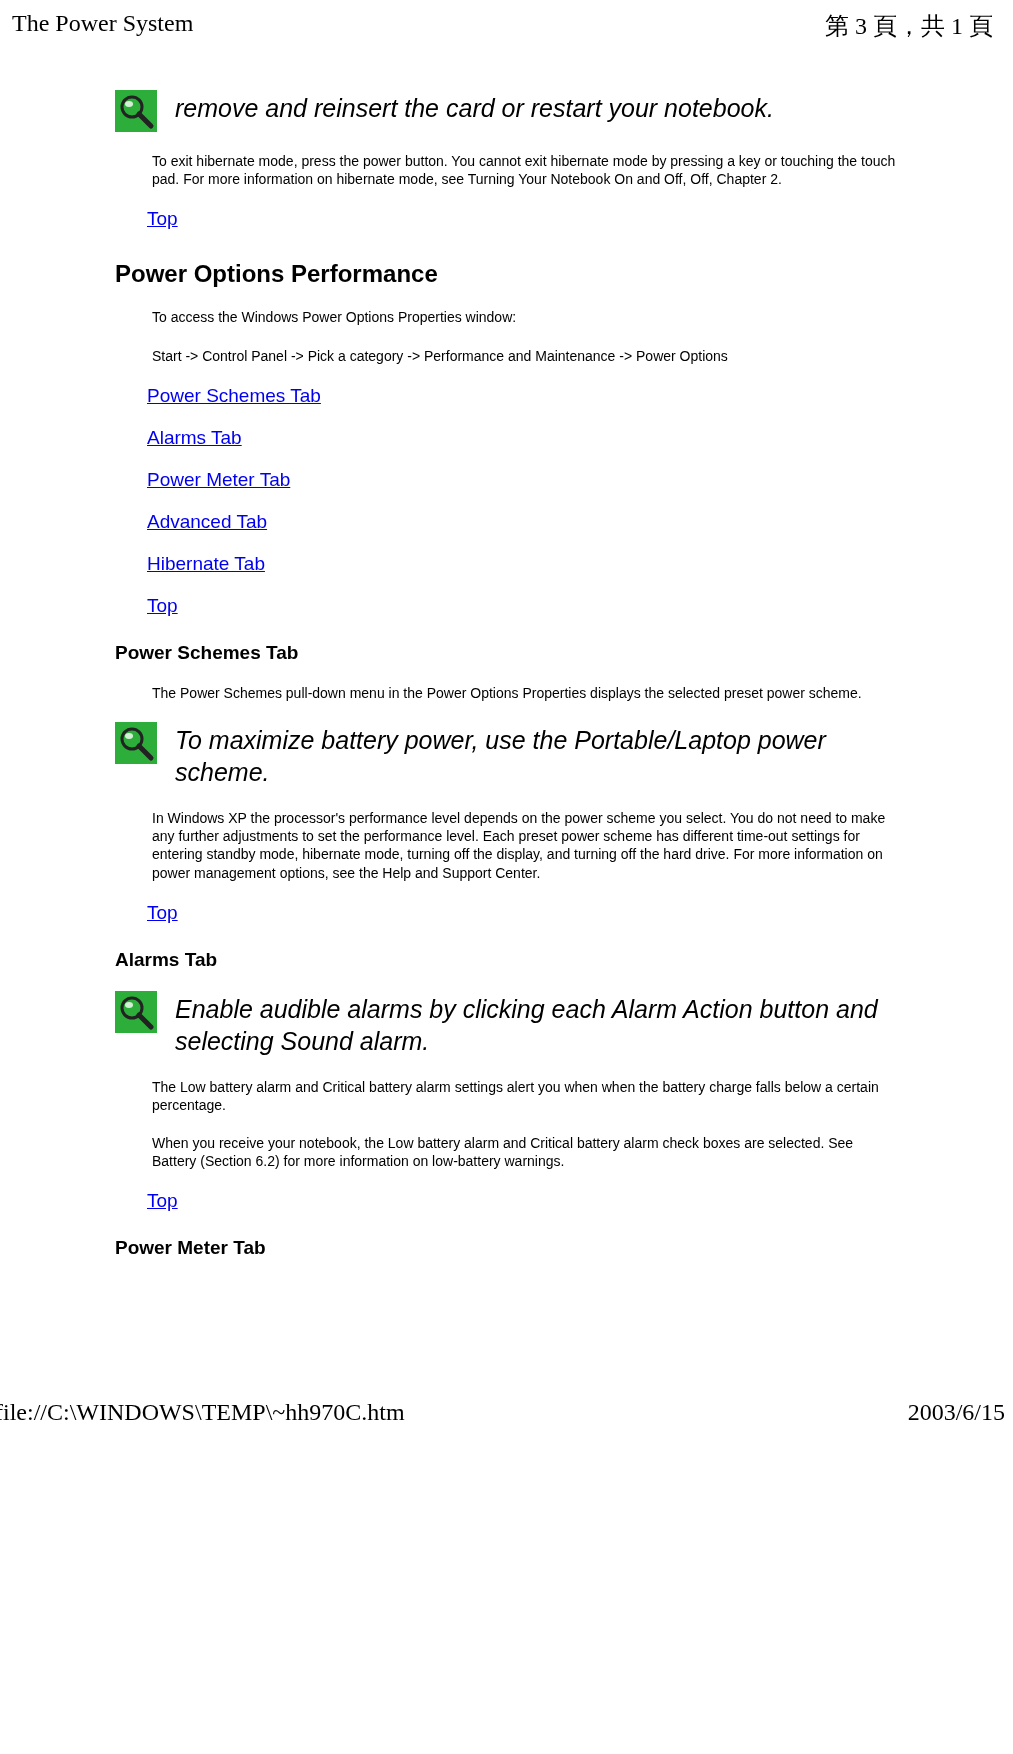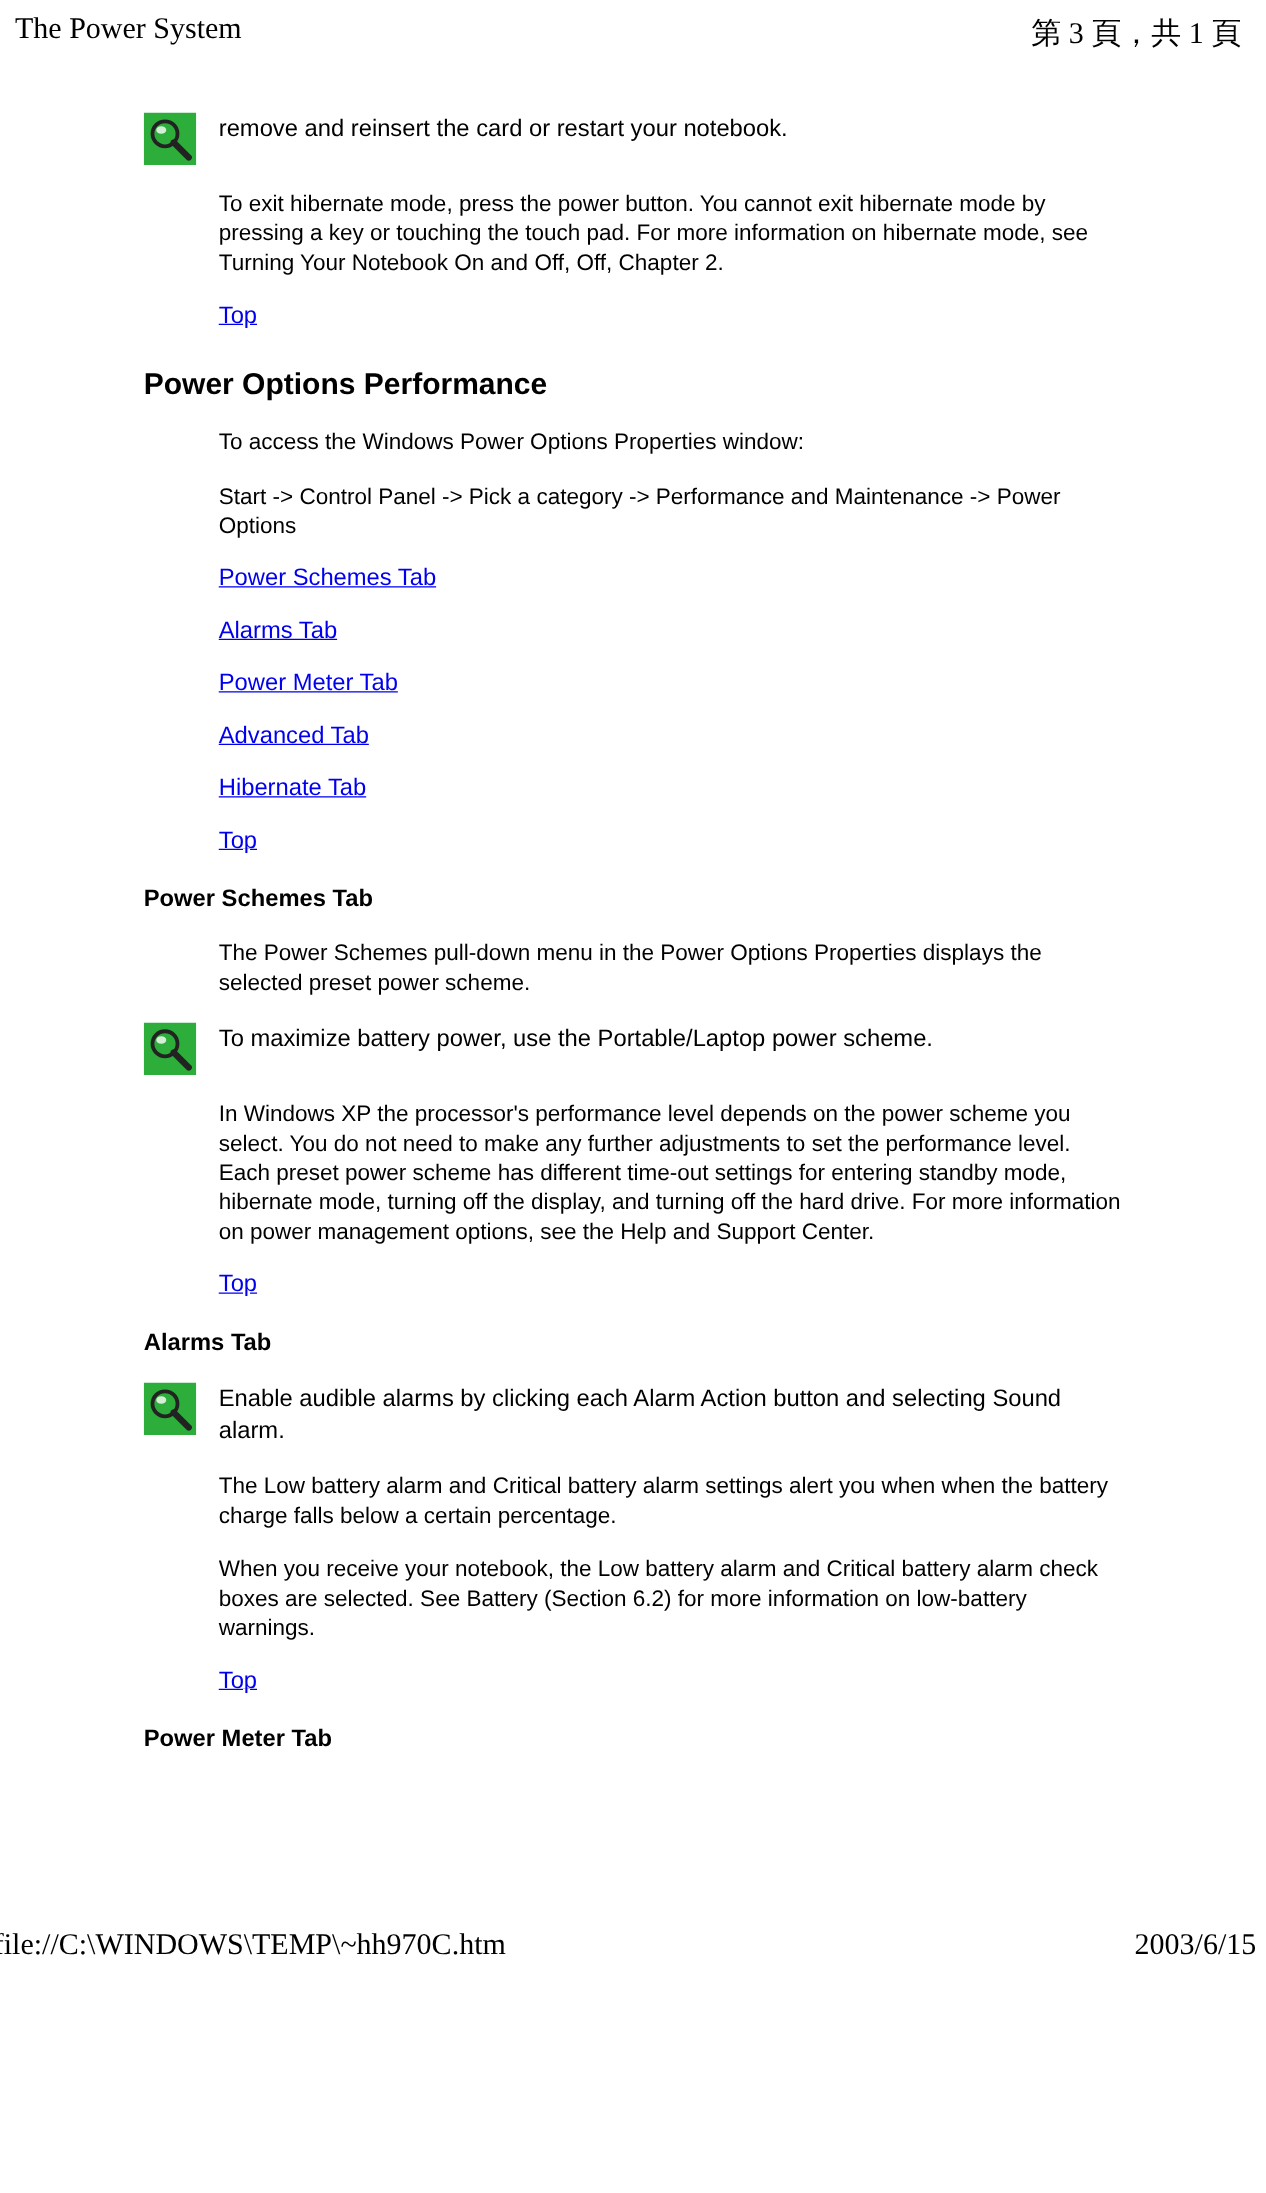--- a/index.html
+++ b/index.html
@@ -29,49 +29,50 @@
       width: 42px;
       height: 42px;
       flex-shrink: 0;
       margin-right: 18px;
       display: flex;
       align-items: center;
       justify-content: center;
     }
     .note-icon svg { width: 42px; height: 42px; }
     .note-text {
-      font-size: 19px;
+      font-style: italic;
+      font-size: 25px;
       line-height: 1.3;
       padding-top: 2px;
     }
     .body-text {
-      font-size: 18px;
+      font-size: 14px;
       line-height: 1.3;
-      margin-left: 60px;
+      margin-left: 37px;
       margin-bottom: 20px;
     }
     h2 {
       font-size: 24px;
       font-weight: bold;
       margin: 30px 0 20px 0;
     }
     h3 {
       font-size: 19px;
       font-weight: bold;
       margin: 25px 0 20px 0;
     }
     .bold { font-weight: normal; }
     a.link, .link {
       color: #0000EE;
       text-decoration: underline;
       font-size: 19px;
       cursor: pointer;
     }
     .link-block {
-      margin-left: 60px;
+      margin-left: 32px;
       margin-bottom: 20px;
     }
     .footer {
       display: flex;
       justify-content: space-between;
       padding: 20px 8px 0 0;
       font-family: "Times New Roman", serif;
       font-size: 24px;
       margin-top: 80px;
     }

